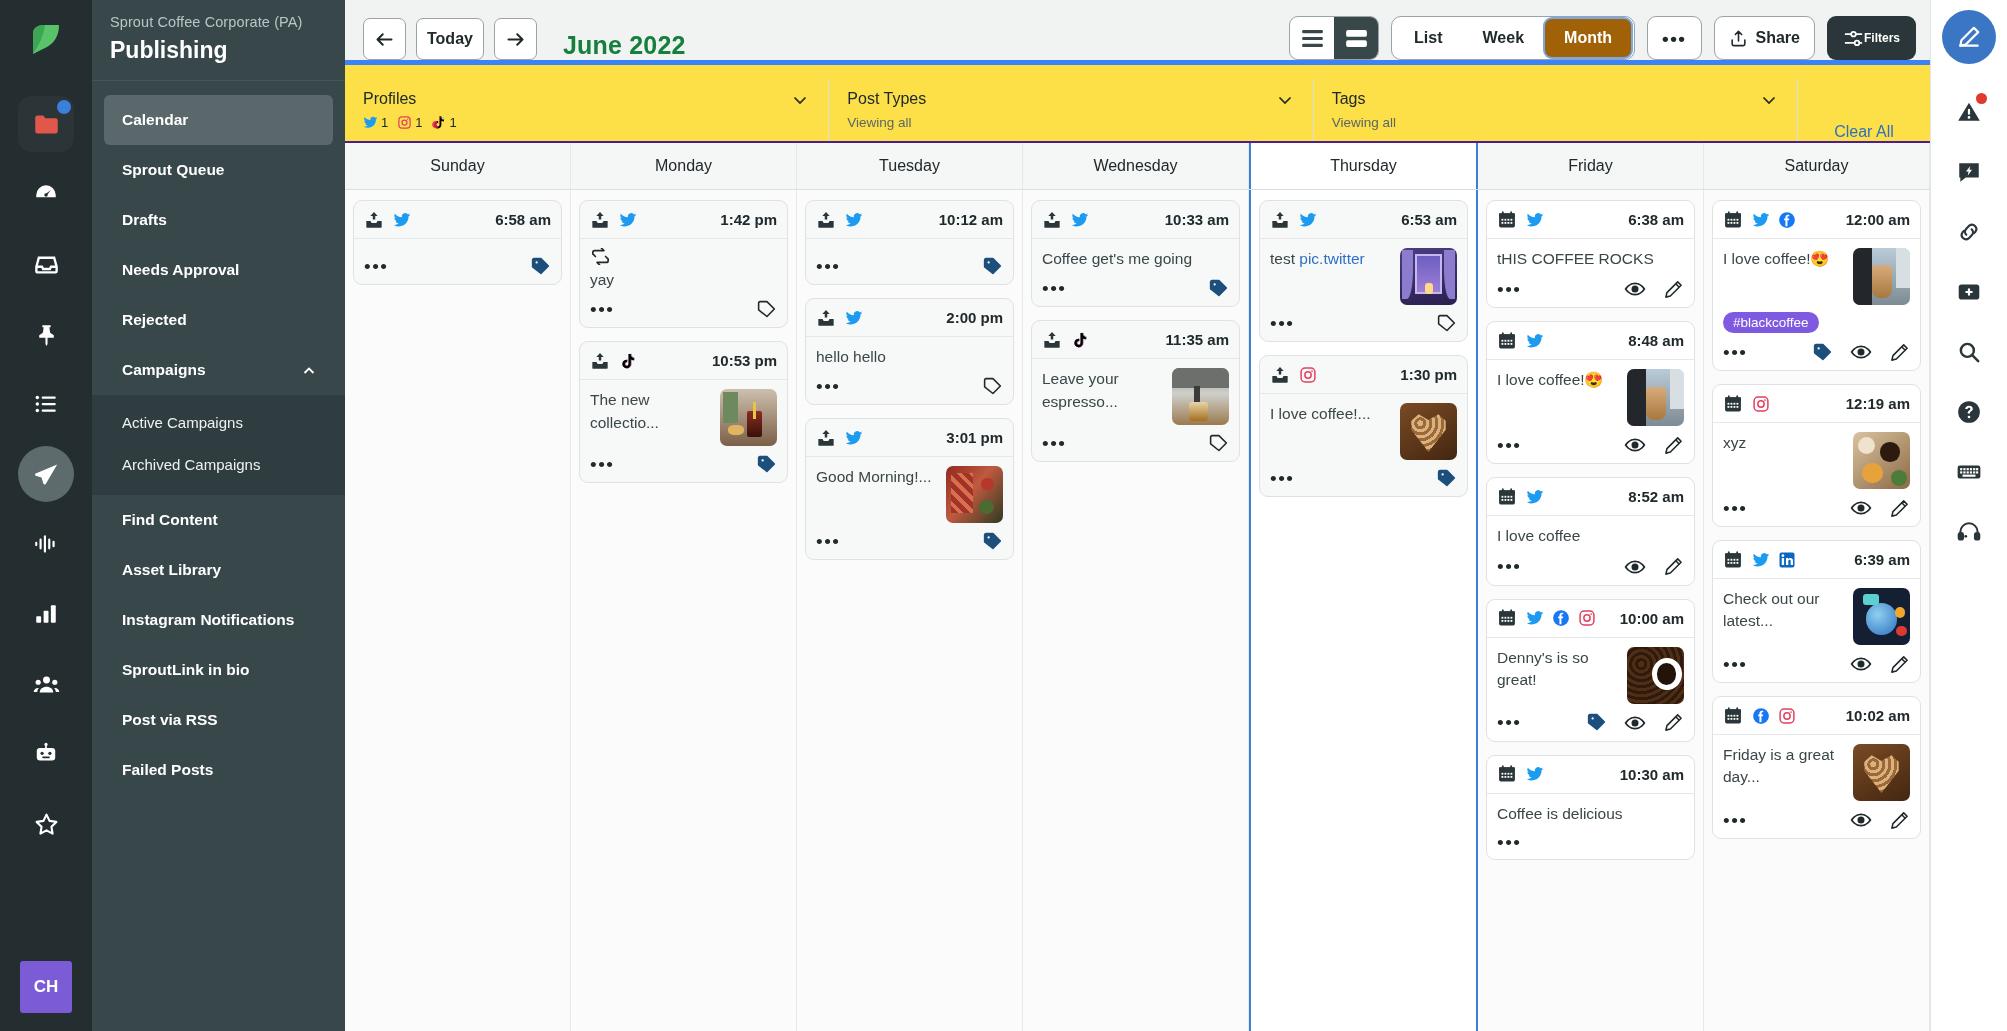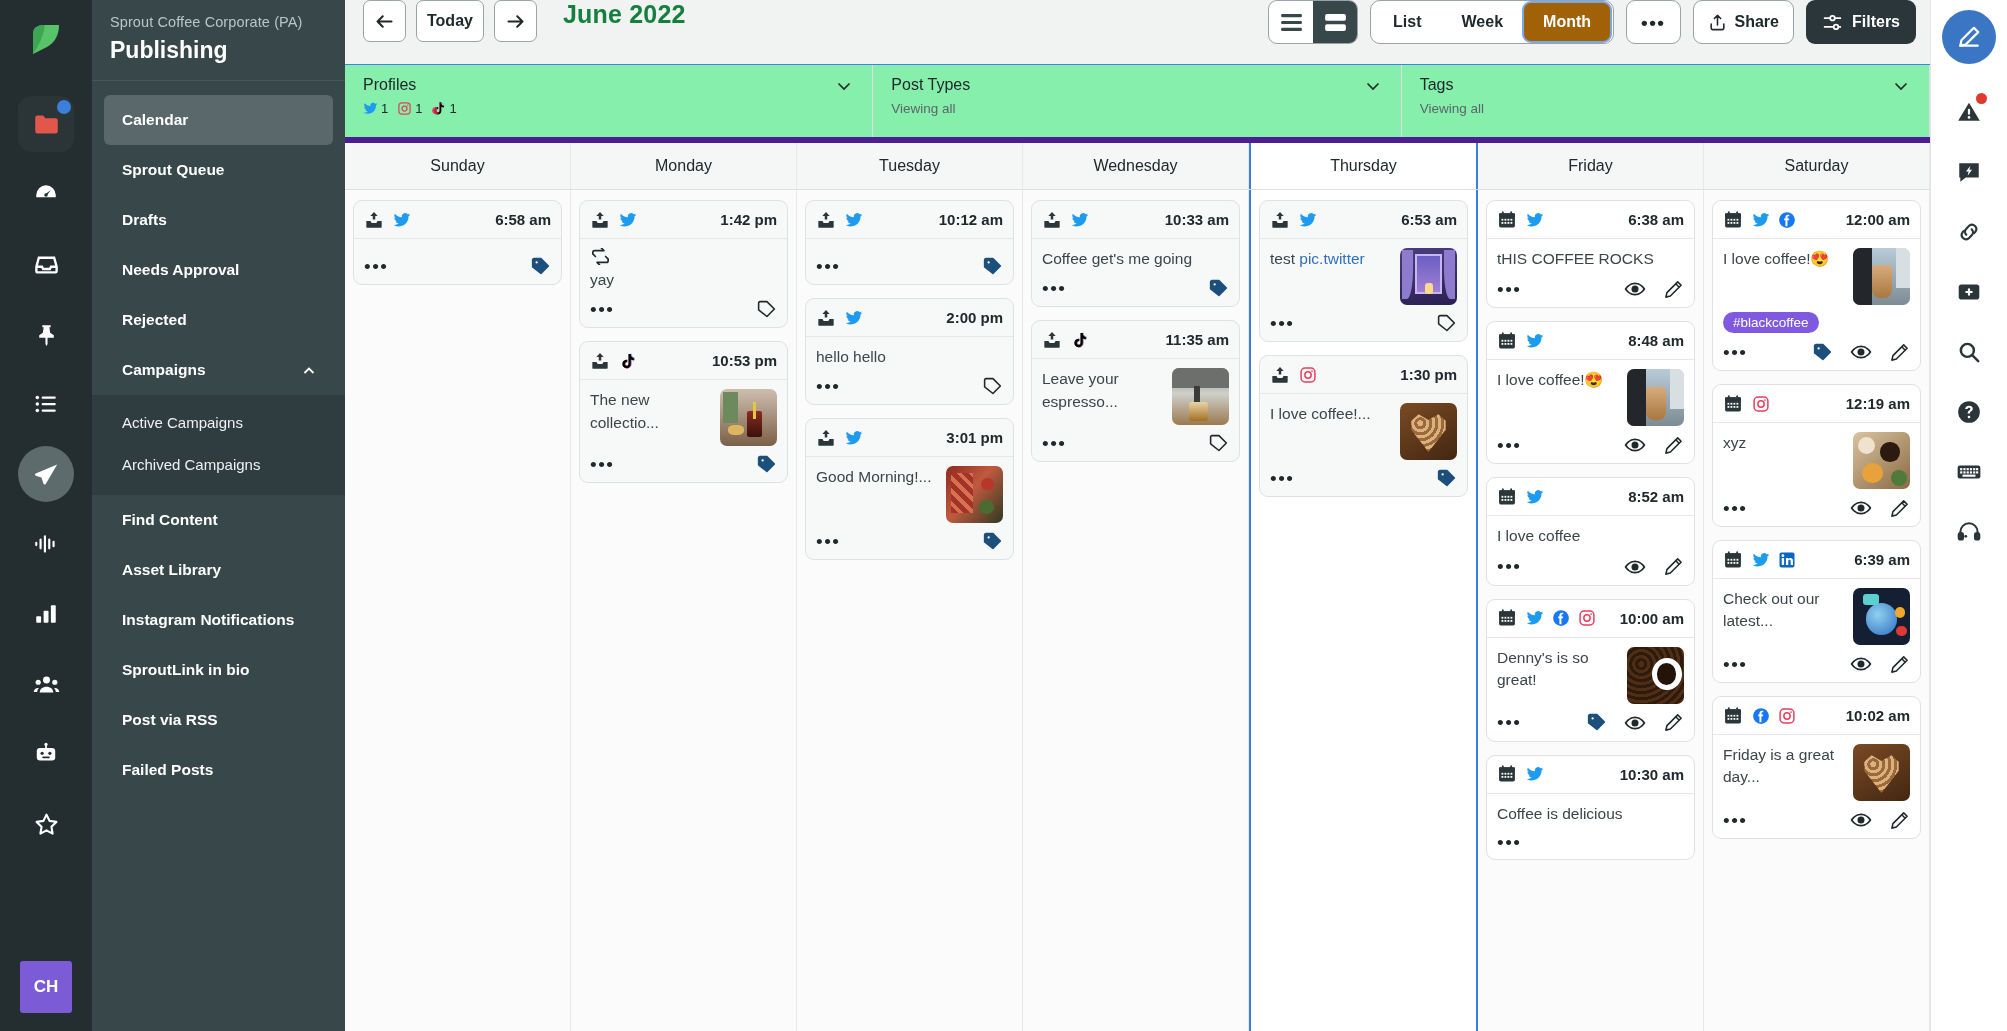--- a/index.html
+++ b/index.html
@@ -57,22 +57,22 @@
   .nav-sub .nav-subitem {
     height: 42px; display:flex; align-items:center;
     padding-left: 30px; color: #eef2f2; font-size: 15px; font-weight: normal;
   }
   .nav-chevron { width: 14px; height: 14px; }
 
   
   .main { flex: 1 1 auto; display: flex; flex-direction: column; background: #f1f2f2; min-width: 0; }
 
   .toolbar {
-    height: 65px; background: #f1f2f2; display: flex; align-items: flex-start;
-    padding: 0 14px 0 18px; border-bottom: 1px solid #3b82f6; gap: 10px;
+    height: 65px; background: #f1f2f2; display: flex; align-items: flex-end;
+    padding: 0 14px 0 18px; border-bottom: 5px solid #3b82f6; gap: 10px;
   }
   .navbtn {
     height: 42px; min-width: 42px; border: 1px solid #9aa3a5; border-radius: 7px;
     background: #ffffff; display: flex; align-items: center; justify-content: center;
     font-size: 16px; font-weight: bold; color: #20292b; padding: 0 10px;
   }
   .month-title { font-size: 25px; font-weight: bold; color: #15803d; margin-left: 16px; letter-spacing: .2px;}
   .tb-right { margin-left: auto; display: flex; align-items: center; gap: 12px; }
 
   .density-group {
@@ -92,26 +92,26 @@
   }
   .view-btn.on { background: #a16207; color: #fff; box-shadow: 0 0 0 2px #7aa7e8; }
 
   .icon-btn {
     height: 44px; min-width: 52px; border: 1px solid #9aa3a5; border-radius: 9px;
     background: #fff; display: flex; align-items: center; justify-content: center;
     gap: 8px; padding: 0 14px; font-size: 16px; font-weight: bold; color: #20292b;
   }
   .filters-btn {
     height: 44px; background: #2a3639; color: #fff; border-radius: 9px;
-    display: flex; align-items: center; gap: 9px; padding: 0 16px;
-    font-size: 16px; font-weight: bold;
+    display: flex; align-items: center; padding: 0 16px;
+    font-size: 12px; font-weight: bold;
   }
 
   
-  .filterbar { height: 78px; background: #86efac; display: flex; border-bottom: 6px solid #4c1d95; }
+  .filterbar { height: 78px; background: #fde047; display: flex; border-bottom: 2px solid #4c1d95; align-items: flex-end; }
   .filtercell {
     flex: 1 1 0; border-right: 1px solid #dcdfe0; padding: 11px 18px;
     display: flex; align-items: flex-start; justify-content: space-between; min-width:0;
   }
   .fc-label { font-size: 16px; color: #20292b; font-weight: normal; }
   .fc-sub { font-size: 13.5px; color: #5c6668; margin-top: 7px; display:flex; align-items:center; gap:9px;}
   .fc-sub .cnt { display:flex; align-items:center; gap:3px; font-size: 13px; color:#20292b;}
   .clearall {
     width: 132px; flex: 0 0 132px; display: flex; align-items: flex-start;
     justify-content: center; padding-top: 11px;
@@ -460,20 +460,21 @@
           <div class="fc-label">Tags</div>
           <div class="fc-sub">Viewing all</div>
         </div>
         <span>
           <svg width="20" height="20" viewBox="0 0 20 20" fill="none" stroke="#20292b" stroke-width="1.7">
               <path d="M4.5 7.5L10 13l5.5-5.5"></path>
             </svg>
         </span>
       </div>
 
+      <div class="clearall">Clear All</div>
     </div>
 
     <div class="cal">
       <div class="dayhdr">
         <div class="d">Sunday</div>
         <div class="d">Monday</div>
         <div class="d">Tuesday</div>
         <div class="d">Wednesday</div>
         <div class="d today">Thursday</div>
         <div class="d">Friday</div>

